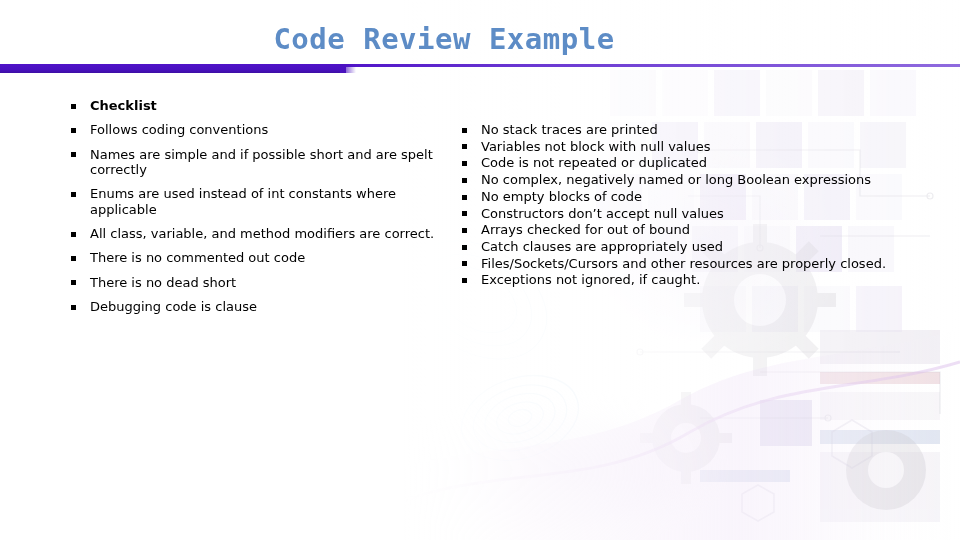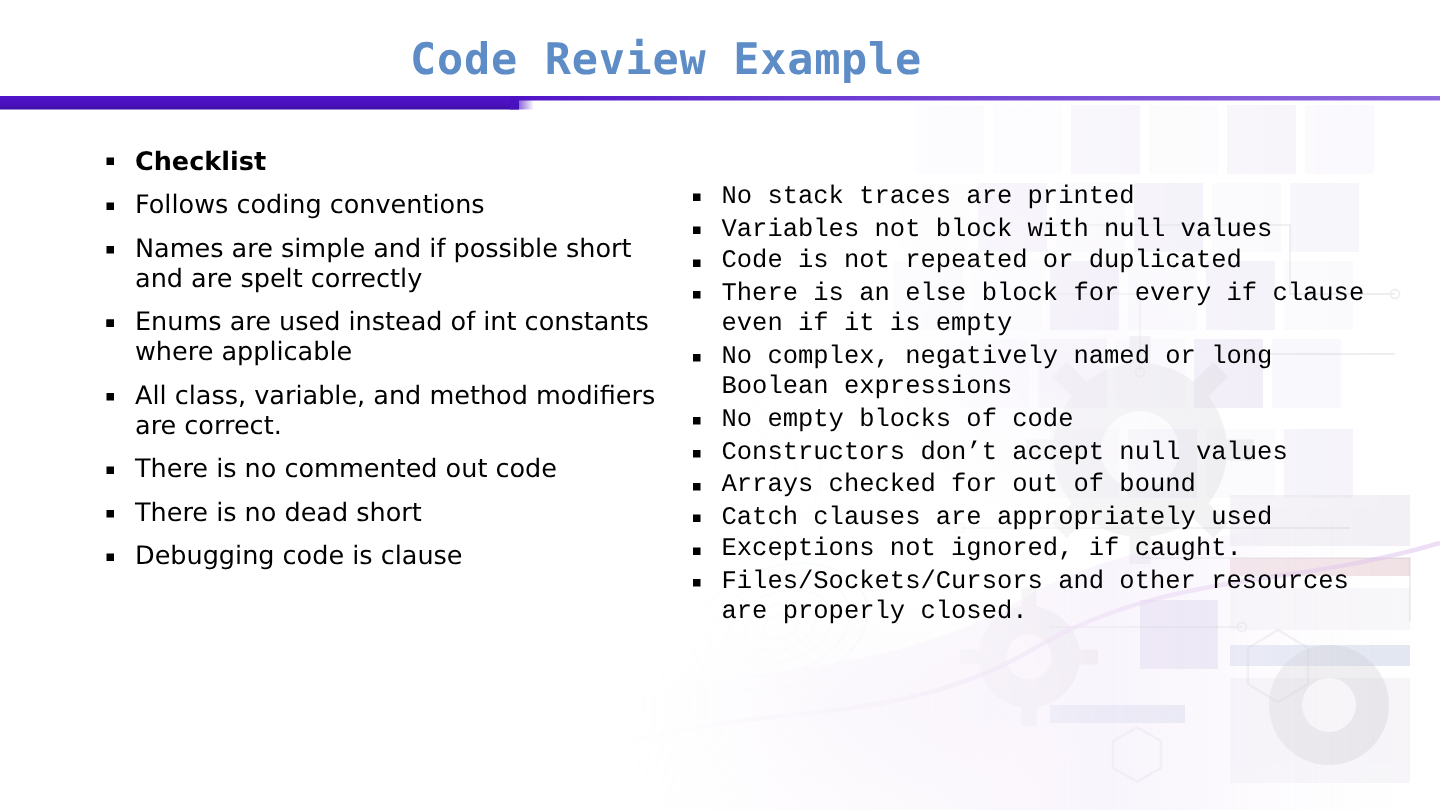--- a/index.html
+++ b/index.html
@@ -96,39 +96,38 @@
   .col-right { left: 457px; top: 122px; width: 460px; }
 
   ul.bullets {
     list-style: none;
     margin: 0;
     padding: 0;
   }
   ul.bullets > li {
     position: relative;
     padding-left: 24px;
-    font-size: 17px;
+    font-size: 13px;
     line-height: 1.18;
     margin-bottom: 9px;
   }
   ul.bullets > li:last-child { margin-bottom: 0; }
 
   ul.bullets > li .bullet-mark {
     position: absolute;
     left: 5px;
     top: 0.44em;
     width: 5px;
     height: 5px;
     background: #000000;
   }
 
   .col-right ul.bullets > li {
     margin-bottom: 1px;
     line-height: 1.21;
-    font-family: Liberation Mono, monospace;
   }
 
   li.is-heading {
     font-weight: 700;
     margin-bottom: 11px;
   }
   li.is-heading .bullet-mark { top: 0.46em; }
 </style>
 </head>
 <body>
@@ -303,25 +302,24 @@
           <li><span class="bullet-mark"></span><span>There is no dead short</span></li>
           <li><span class="bullet-mark"></span><span>Debugging code is clause</span></li>
         </ul>
     </div>
 
     <div class="col col-right">
       <ul class="bullets" id="right-list">
           <li><span class="bullet-mark"></span><span>No stack traces are printed</span></li>
           <li><span class="bullet-mark"></span><span>Variables not block with null values</span></li>
           <li><span class="bullet-mark"></span><span>Code is not repeated or duplicated</span></li>
-          <li><span class="bullet-mark"></span><span>There is an else block for every if clause even if it is empty</span></li>
           <li><span class="bullet-mark"></span><span>No complex, negatively named or long Boolean expressions</span></li>
           <li><span class="bullet-mark"></span><span>No empty blocks of code</span></li>
           <li><span class="bullet-mark"></span><span>Constructors don’t accept null values</span></li>
           <li><span class="bullet-mark"></span><span>Arrays checked for out of bound</span></li>
           <li><span class="bullet-mark"></span><span>Catch clauses are appropriately used</span></li>
+          <li><span class="bullet-mark"></span><span>Files/Sockets/Cursors and other resources are properly closed.</span></li>
           <li><span class="bullet-mark"></span><span>Exceptions not ignored, if caught.</span></li>
-          <li><span class="bullet-mark"></span><span>Files/Sockets/Cursors and other resources are properly closed.</span></li>
         </ul>
     </div>
 
   </div>
 </div>
 
 </body></html>

